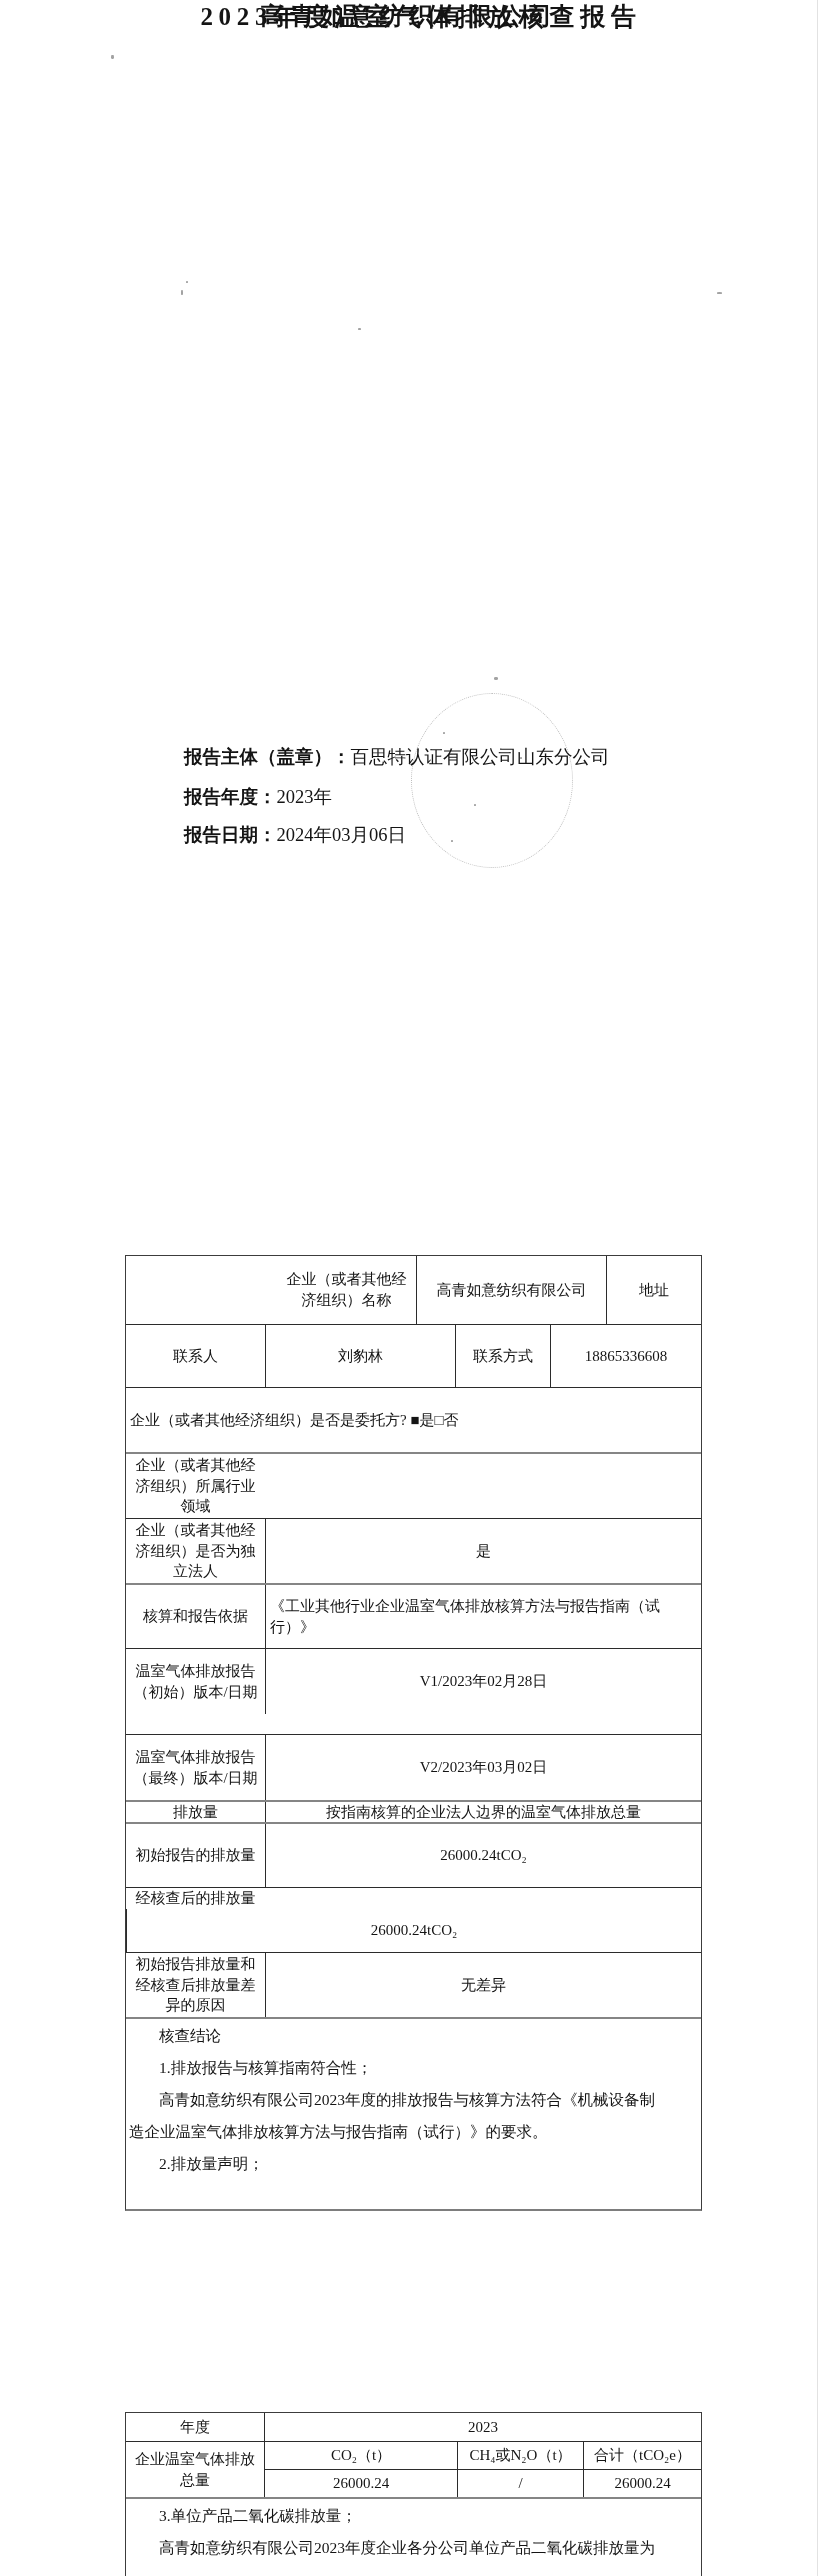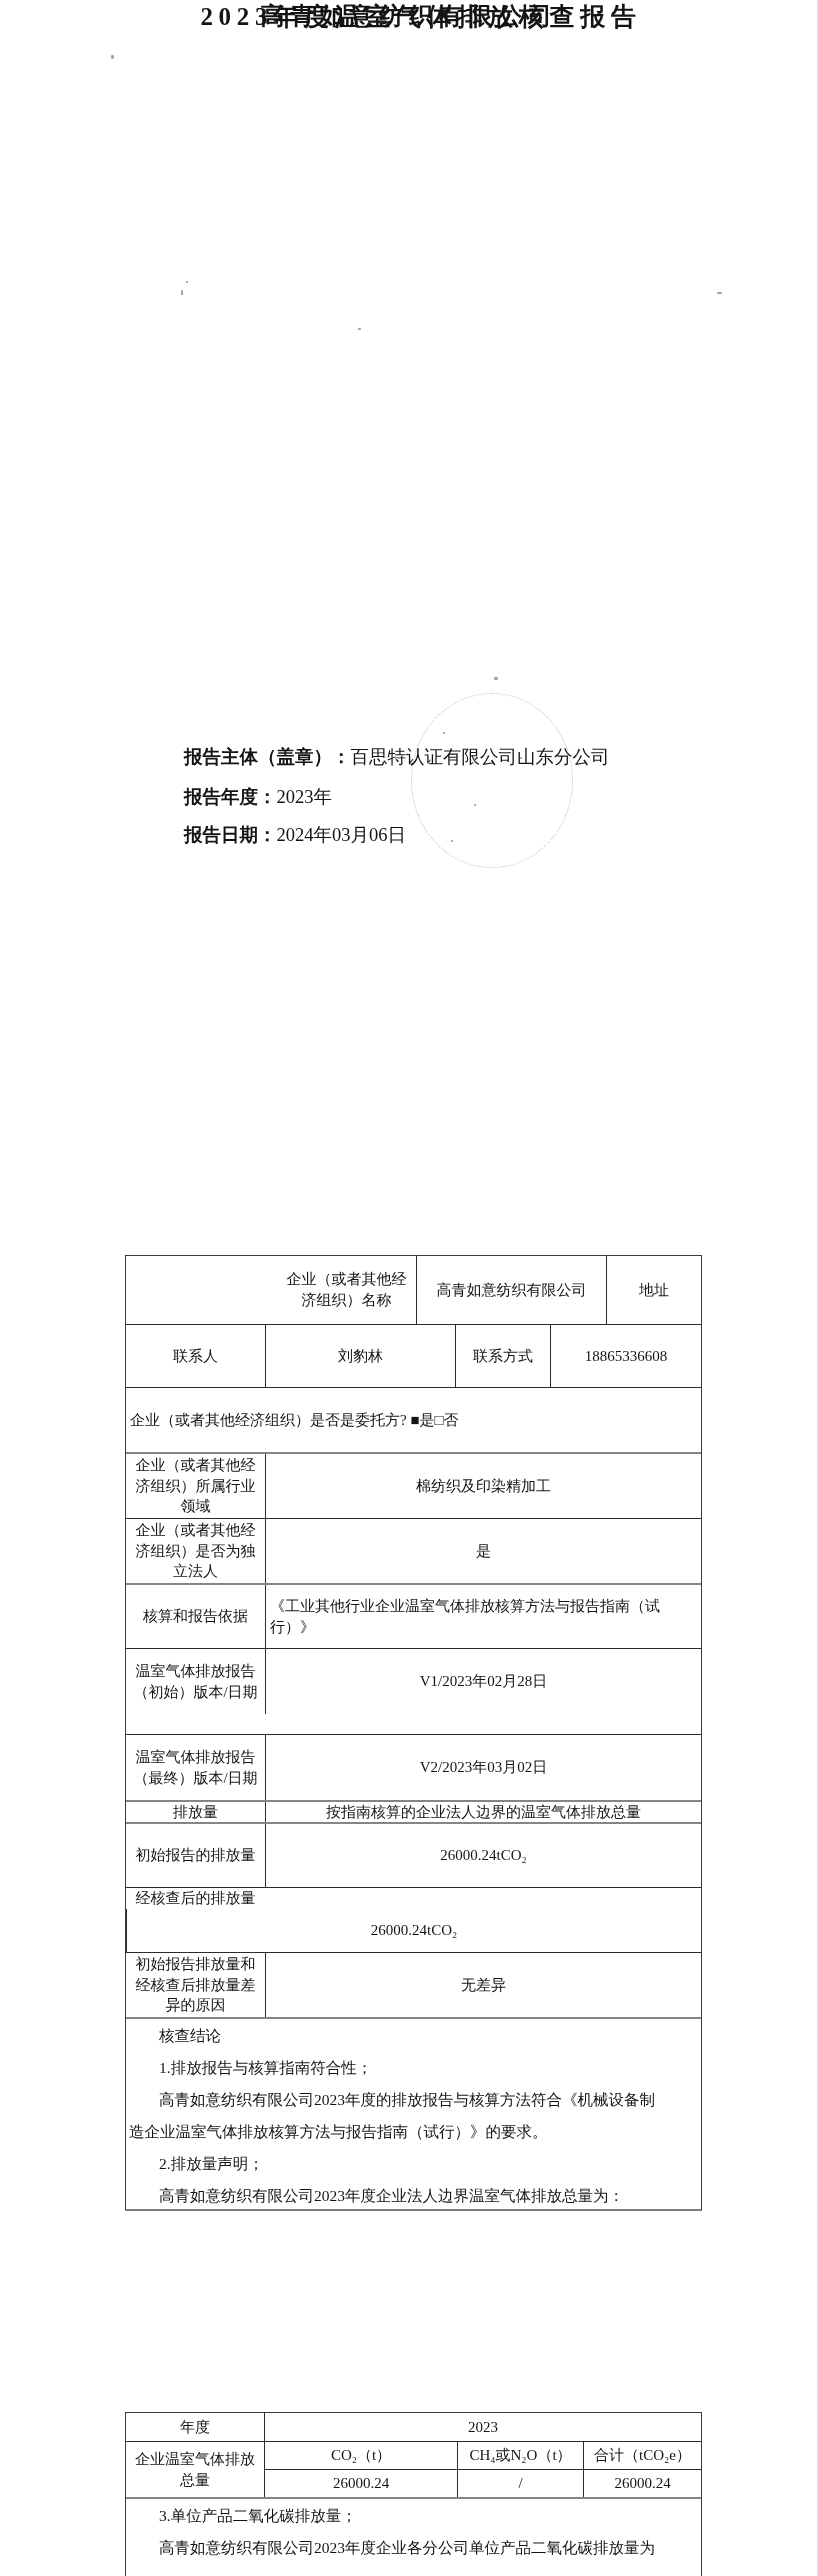--- a/index.html
+++ b/index.html
@@ -87,21 +87,20 @@
       <div class="c bl" style="width:95px;">联系方式</div>
       <div class="c bl grow">18865336608</div>
     </div>
 
     <div class="r bt" style="height:65px;">
       <div class="c cl grow">企业（或者其他经济组织）是否是委托方? ■是□否</div>
     </div>
 
     <div class="r bh" style="height:66px;">
       <div class="c" style="width:139px;">企业（或者其他经济组织）所属行业领域</div>
-      <div class="c bl grow">棉纺织及印染精加工</div>
     </div>
 
     <div class="r bt" style="height:65px;">
       <div class="c" style="width:139px;">企业（或者其他经济组织）是否为独立法人</div>
       <div class="c bl grow">是</div>
     </div>
 
     <div class="r bh" style="height:65px;">
       <div class="c" style="width:139px;">核算和报告依据</div>
       <div class="c cl bl grow basis-cell">《工业其他行业企业温室气体排放核算方法与报告指南（试行）》</div>
@@ -137,21 +136,20 @@
       <div class="c bl grow">无差异</div>
     </div>
 
     <div class="r bh" style="height:192px;">
       <div class="txtblock" style="font-size:15.5px;">
         <div class="ln ind">核查结论</div>
         <div class="ln ind">1.排放报告与核算指南符合性；</div>
         <div class="ln ind">高青如意纺织有限公司2023年度的排放报告与核算方法符合《机械设备制</div>
         <div class="ln">造企业温室气体排放核算方法与报告指南（试行）》的要求。</div>
         <div class="ln ind">2.排放量声明；</div>
-        <div class="ln ind">高青如意纺织有限公司2023年度企业法人边界温室气体排放总量为：</div>
       </div>
     </div>
 
   </div>
 
   <div class="tbl" style="top:2412px;">
 
     <div class="r" style="height:28px;">
       <div class="c" style="width:138px;">年度</div>
       <div class="c bl grow">2023</div>

